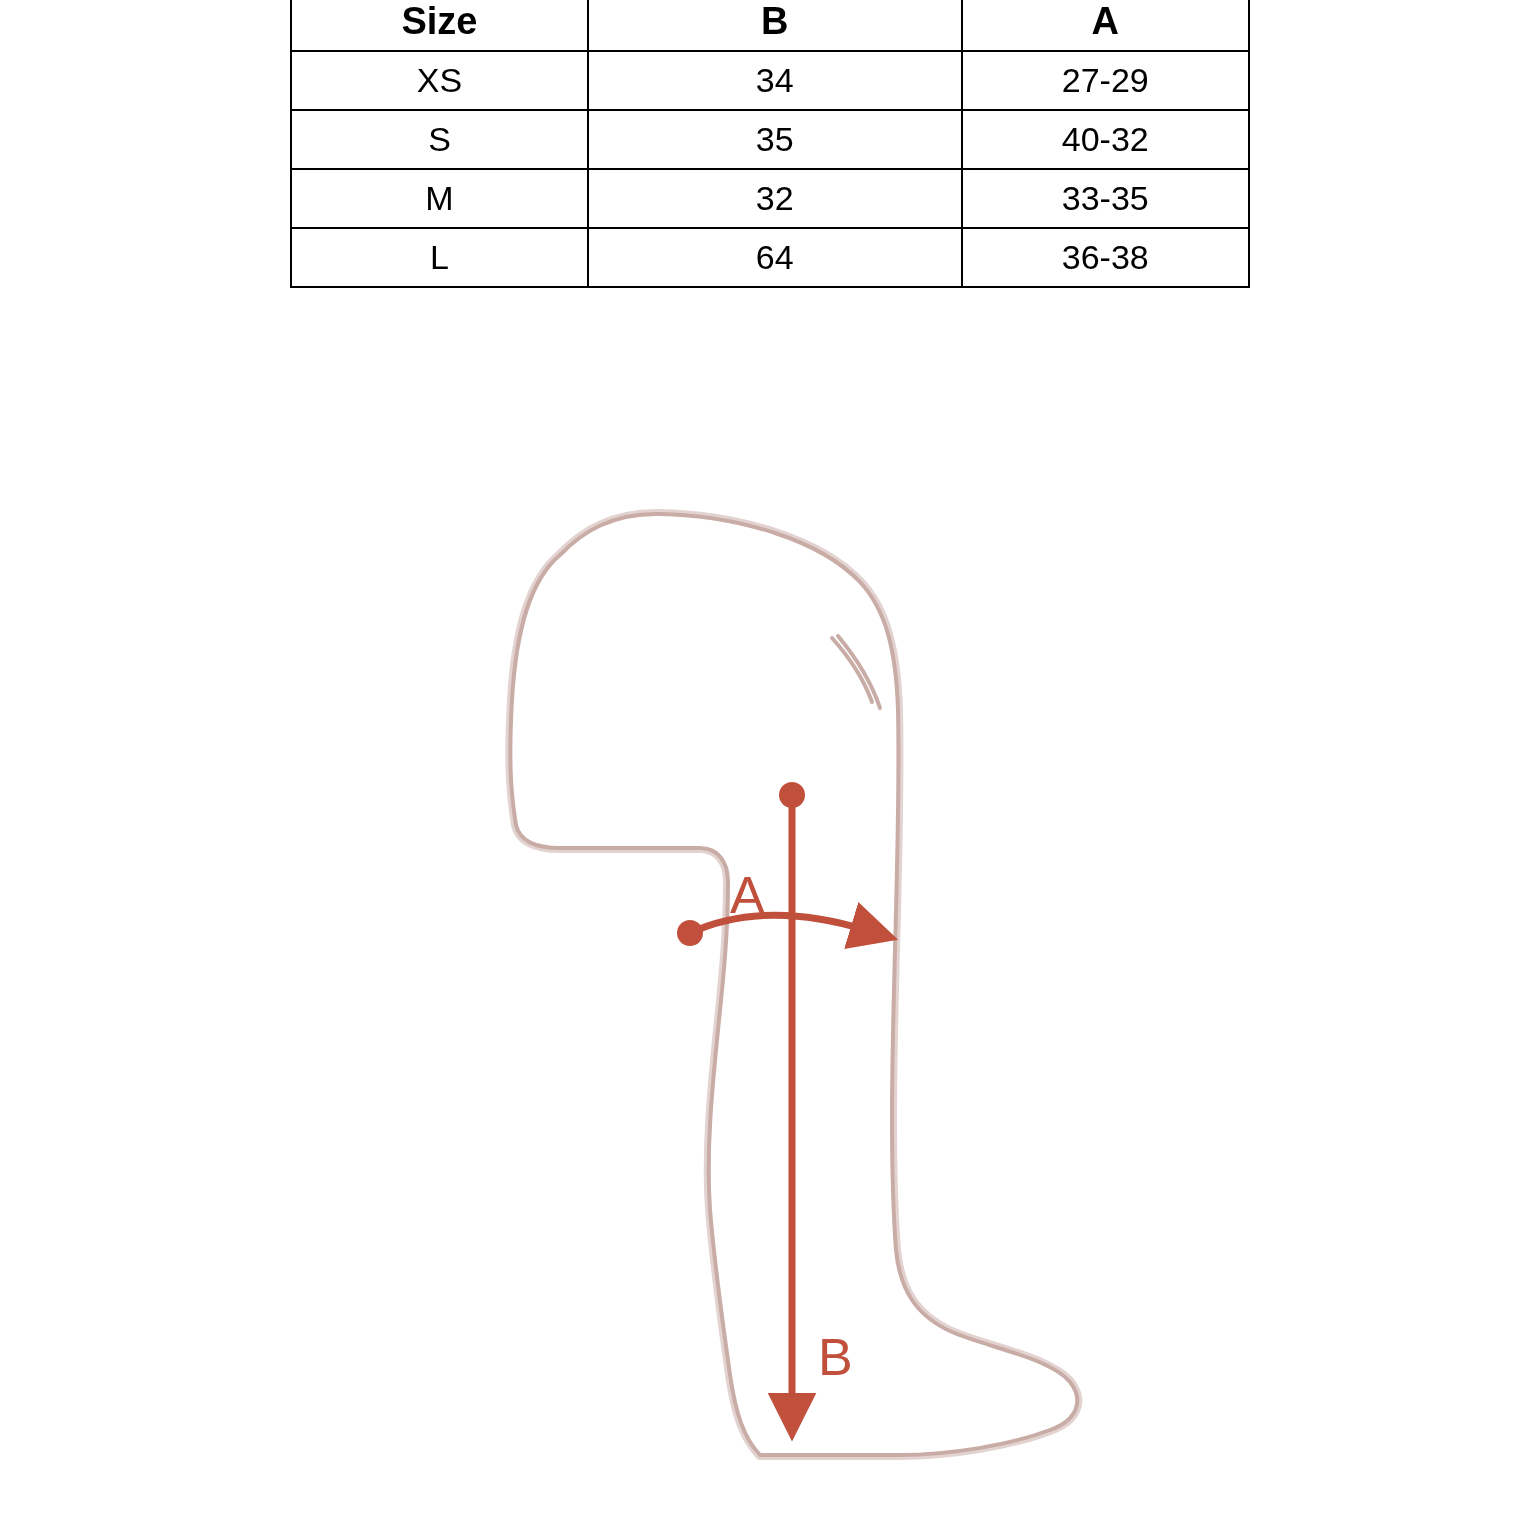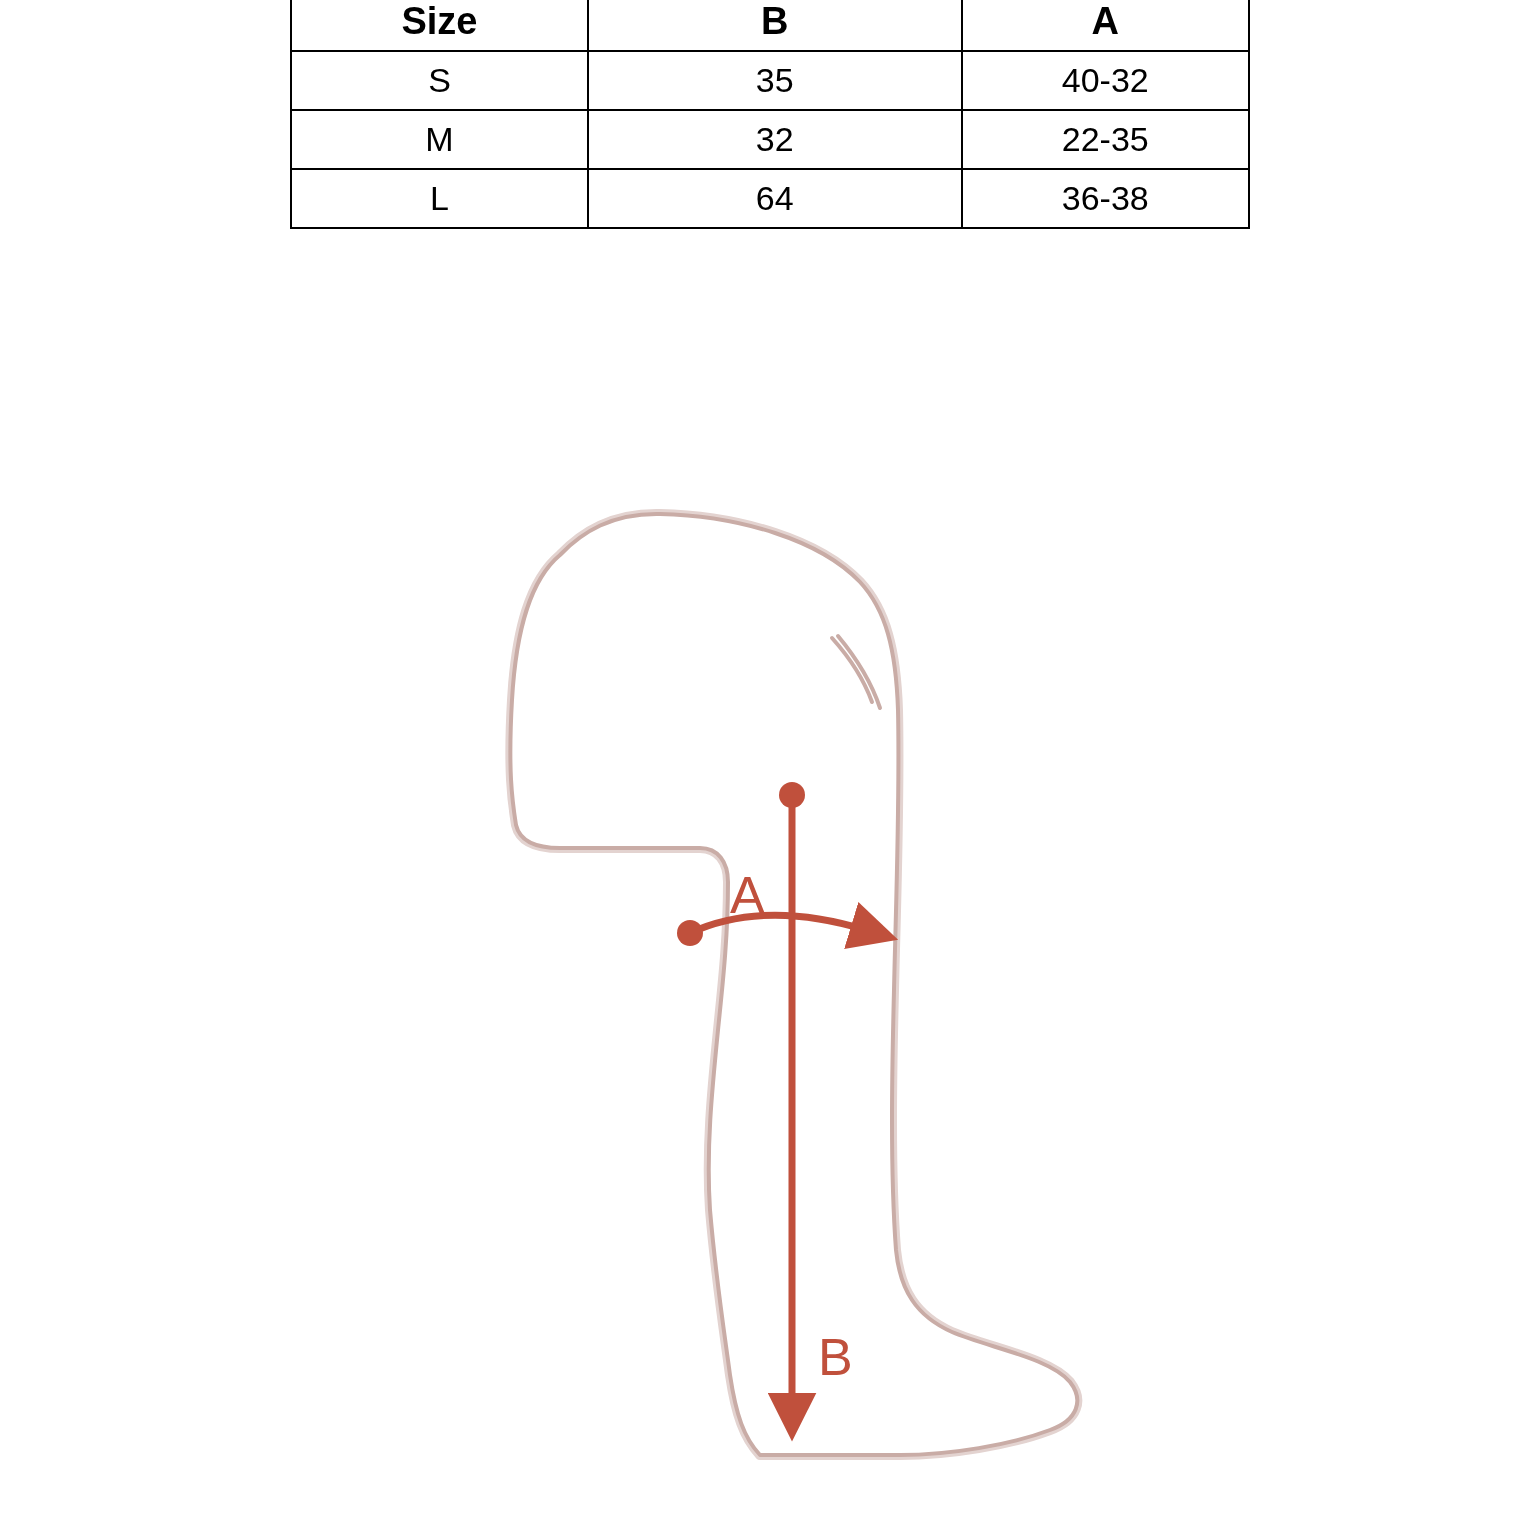--- a/index.html
+++ b/index.html
@@ -109,28 +109,33 @@
     </colgroup>
     <thead>
       <tr>
         <th>Size</th>
         <th>B</th>
         <th>A</th>
       </tr>
     </thead>
     <tbody>
       <tr>
+        <td>XS</td>
+        <td>34</td>
+        <td>27-29</td>
+      </tr>
+      <tr>
         <td>S</td>
         <td>35</td>
         <td>40-32</td>
       </tr>
       <tr>
         <td>M</td>
         <td>32</td>
-        <td>22-35</td>
+        <td>33-35</td>
       </tr>
       <tr>
         <td>L</td>
         <td>64</td>
         <td>36-38</td>
       </tr>
     </tbody>
   </table>
 </div>
 

